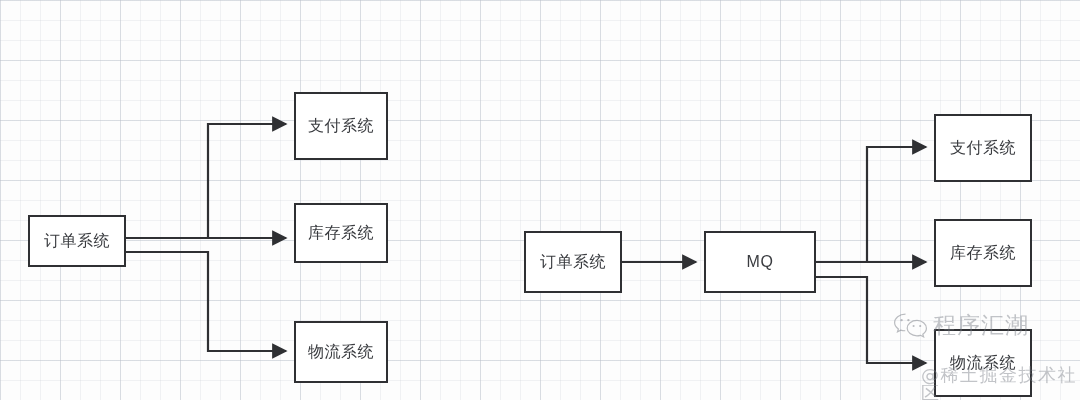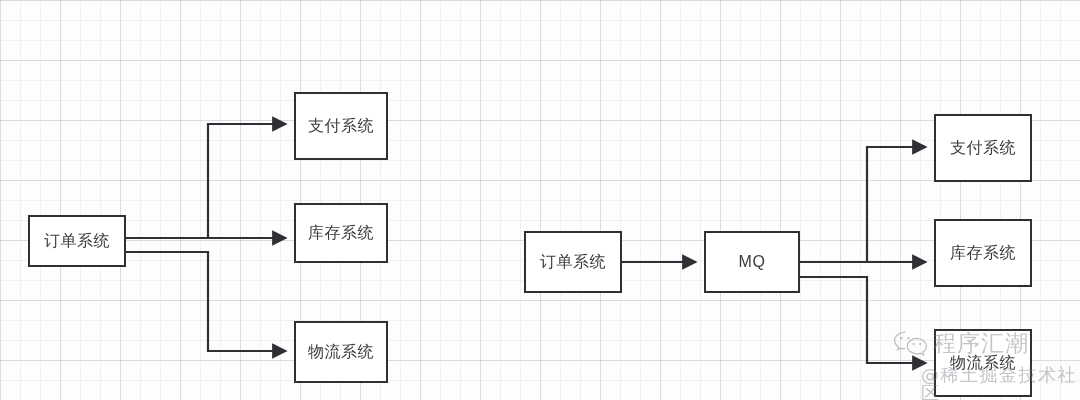--- a/index.html
+++ b/index.html
@@ -53,21 +53,21 @@
   }
   
   .watermark {
     position: absolute;
     z-index: 3;
     pointer-events: none;
     user-select: none;
   }
   #wm-brand {
     left: 893px;
-    top: 330px;
+    top: 312px;
     display: flex;
     align-items: center;
     gap: 4px;
   }
   #wm-brand .wm-text {
     font-size: 23px;
     color: rgba(120,124,132,0.45);
     letter-spacing: 1px;
     line-height: 1;
     font-family: "DejaVu Sans", "Liberation Sans", sans-serif;
@@ -125,21 +125,21 @@
   </div>
 
   <div class="node" style="left:294px; top:321px; width:94px; height:62px;">
     <span class="node-label">物流系统</span>
   </div>
 
   <div class="node" style="left:524px; top:231px; width:98px; height:62px;">
     <span class="node-label">订单系统</span>
   </div>
 
-  <div class="node" style="left:704px; top:231px; width:96px; height:62px;">
+  <div class="node" style="left:704px; top:231px; width:112px; height:62px;">
     <span class="node-label">MQ</span>
   </div>
 
   <div class="node" style="left:934px; top:114px; width:98px; height:68px;">
     <span class="node-label">支付系统</span>
   </div>
 
   <div class="node" style="left:934px; top:219px; width:98px; height:68px;">
     <span class="node-label">库存系统</span>
   </div>

